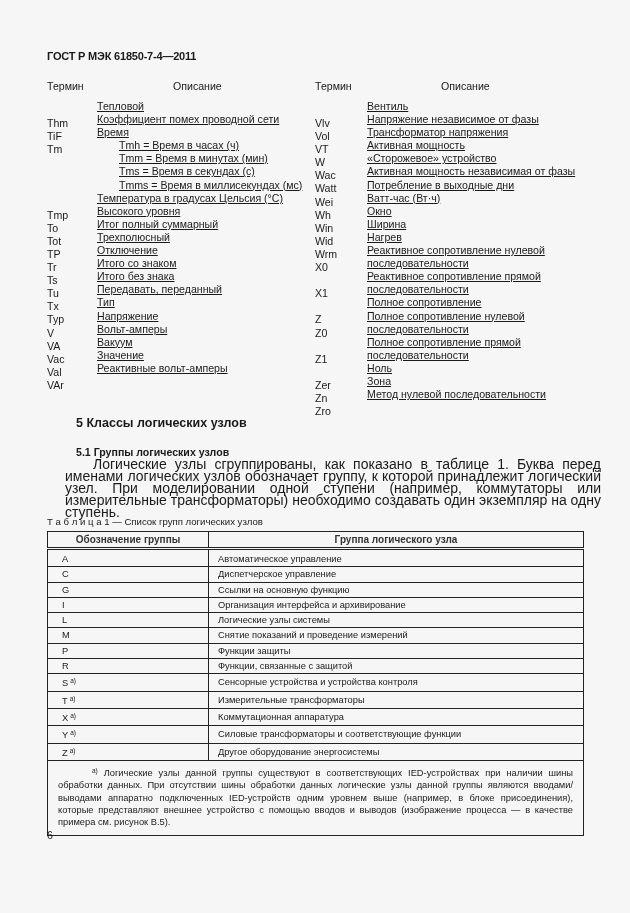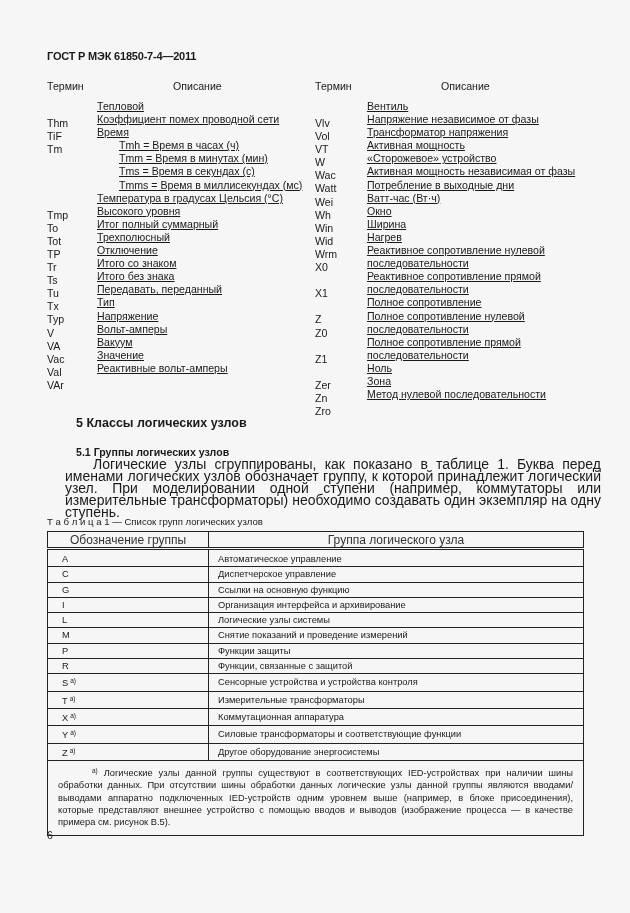--- a/index.html
+++ b/index.html
@@ -28,21 +28,21 @@
   .subsection-title { left: 76px; top: 446px; font-size: 10.6px; font-weight: bold; }
   .para { left: 65px; top: 458px; width: 536px; font-size: 14px; line-height: 12px; text-align: justify; }
   .para .indent { display: inline-block; width: 28px; }
   .table-caption { left: 47px; top: 516px; font-size: 9.6px; }
 
   table.groups {
     position: absolute; left: 47px; top: 531px; width: 537px; border-collapse: collapse;
     font-size: 9.3px;
   }
   table.groups th, table.groups td { border: 1.2px solid #222; padding: 0; }
-  table.groups th { font-weight: normal; font-size: 12px; height: 15px; color: #333; text-align: center; border-bottom: 3px double #222; }
+  table.groups th { font-weight: bold; font-size: 10px; height: 15px; color: #333; text-align: center; border-bottom: 3px double #222; }
   table.groups td { height: 14.3px; line-height: 14.3px; }
   table.groups td.code { width: 146px; padding-left: 14px; }
   table.groups td.desc { padding-left: 9px; }
   table.groups td.code sup { font-size: 6.5px; vertical-align: 3px; margin-left: 2px; }
   table.groups tr.first td { padding-top: 2px; }
   table.groups td.note {
     padding: 4px 10px 6px 10px; line-height: 12.4px; font-size: 9.3px; text-align: justify; height: auto;
   }
   table.groups td.note .ni { display: inline-block; width: 34px; }
   table.groups td.note sup { font-size: 6.5px; vertical-align: 3px; }

